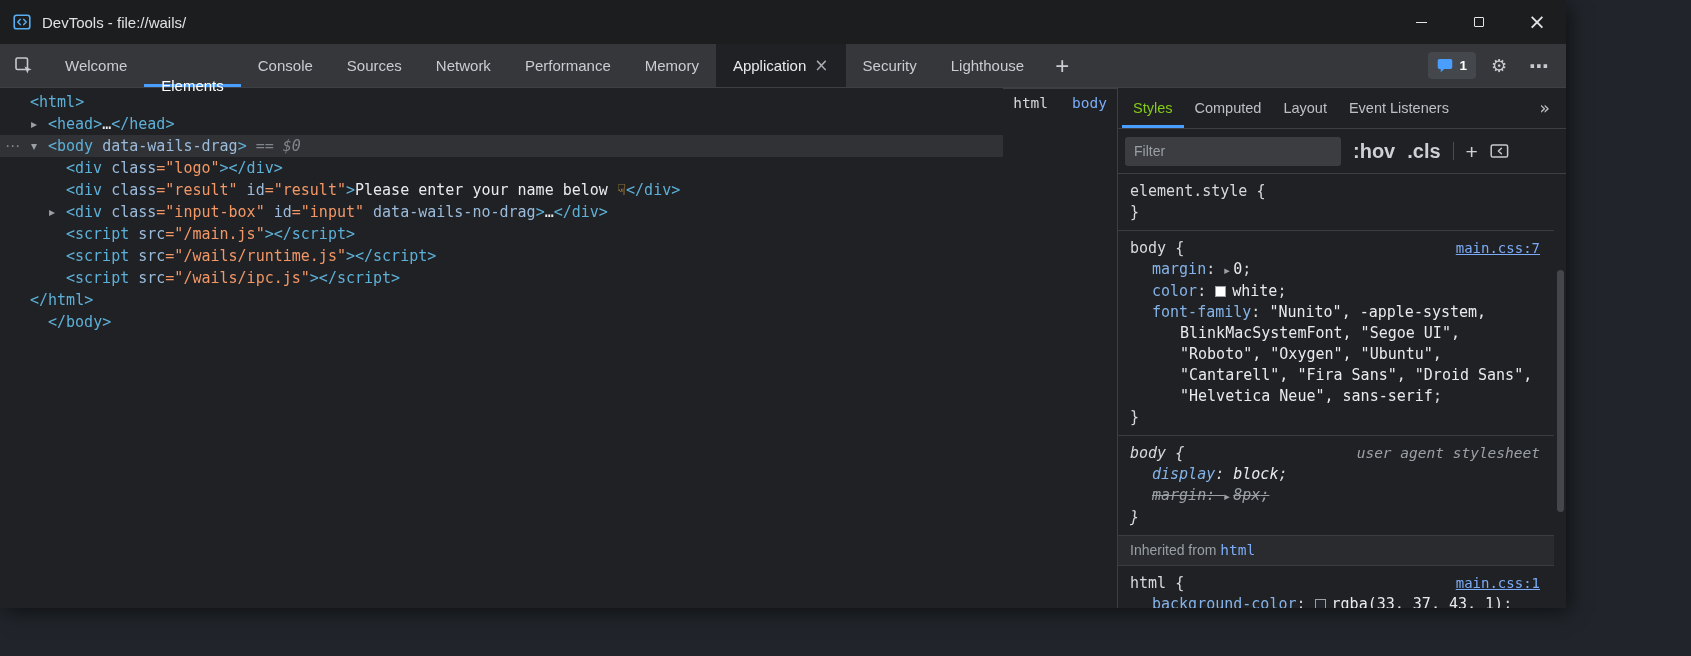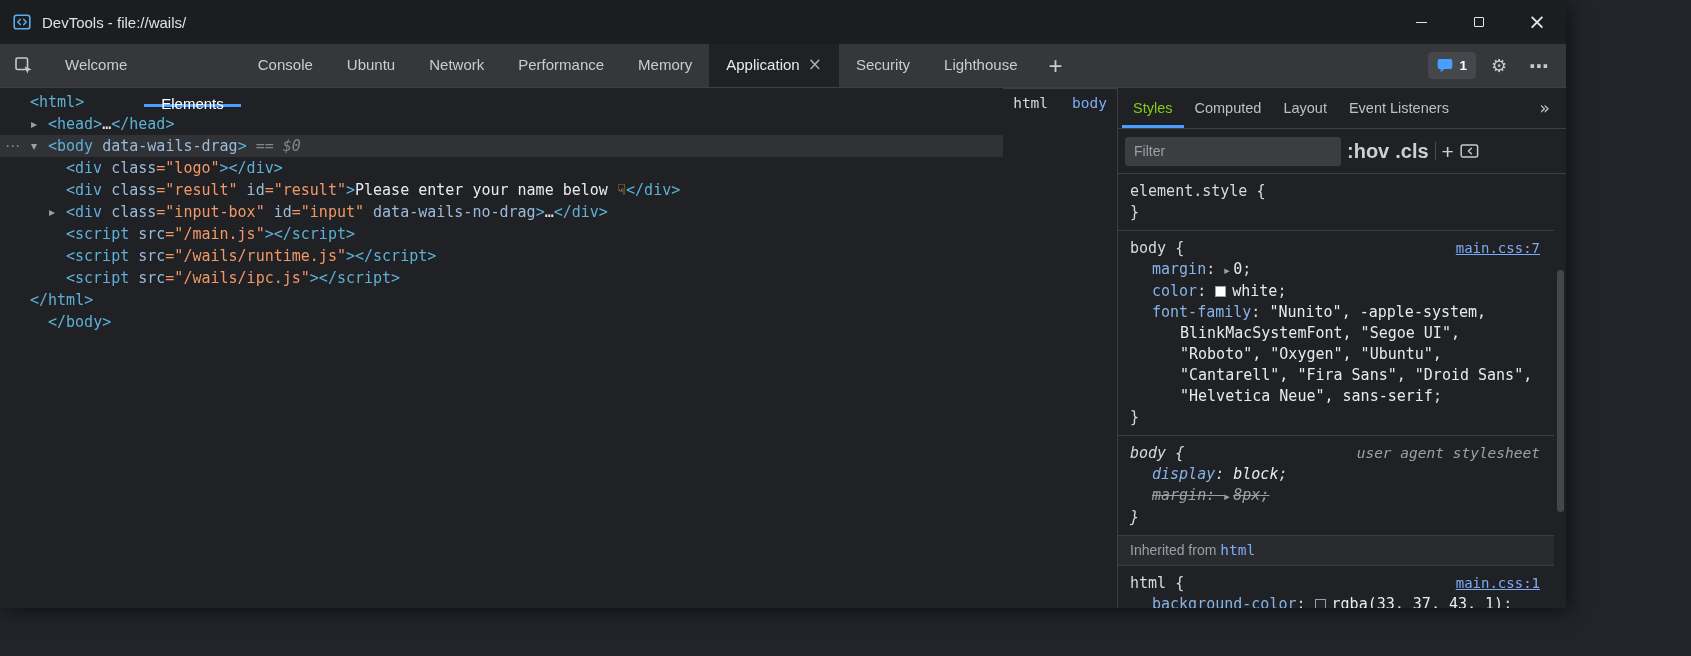--- a/index.html
+++ b/index.html
@@ -21,21 +21,21 @@
   .win-controls { margin-left:auto; height:100%; display:flex; }
   .win-btn { width:58px; height:100%; display:flex; align-items:center; justify-content:center; }
   .glyph-min { width:11px; height:0; border-top:1.4px solid #e3e5e8; }
   .glyph-max { width:10px; height:10px; border:1.4px solid #e3e5e8; border-radius:1px; }
   .glyph-close { color:#e3e5e8; font-size:21px; line-height:1; font-family:"DejaVu Sans",sans-serif; }
 
   
   .tabstrip { height:44px; flex:none; background:#35373b; display:flex; align-items:stretch; border-bottom:1px solid #3c4043; }
   .inspect-btn { width:48px; display:flex; align-items:center; justify-content:center; }
   .tabs { display:flex; align-items:stretch; }
-  .tab { padding:12px 17px; display:flex; align-items:flex-start; gap:8px; font-size:15px; color:#c9ccd1; position:relative; white-space:nowrap; }
+  .tab { padding:0 17px; display:flex; align-items:center; gap:8px; font-size:15px; color:#c9ccd1; position:relative; white-space:nowrap; }
   .tab.active { color:#ffffff; box-shadow: inset 0 -3px 0 #4a9eff; margin-top: 39px; }
   .tab.selected { background:#202124; color:#e8eaed; }
   .tab-close { color:#a7abb0; font-size:17px; line-height:1; font-family:"DejaVu Sans",sans-serif; }
   .tab-add { width:42px; display:flex; align-items:center; justify-content:center; font-size:24px; color:#c9ccd1; font-weight:300; }
   .strip-right { margin-left:auto; display:flex; align-items:center; gap:6px; padding-right:10px; }
   .issues-pill { height:27px; display:flex; align-items:center; gap:6px; background:#44474c; border-radius:4px; padding:0 9px; }
   .issues-count { color:#ffffff; font-size:13.5px; font-weight:bold; }
   .icon-btn { width:34px; height:34px; display:flex; align-items:center; justify-content:center; color:#c6c9cd; font-family:"DejaVu Sans",sans-serif; }
   .icon-gear { font-size:18px; }
   .icon-more { font-size:20px; font-weight:bold; }
@@ -63,21 +63,21 @@
   .crumb { color:#d5d7da; }
   .crumb.active { color:#7cacf8; }
 
   
   .styles-sidebar { flex:1; min-width:0; border-left:1px solid #3c4043; background:#202124; display:flex; flex-direction:column; position:relative; }
   .side-tabs { height:41px; flex:none; border-bottom:1px solid #3c4043; display:flex; align-items:stretch; padding-left:4px; font-size:14.5px; color:#bcc0c5; }
   .side-tab { padding:0 11px; display:flex; align-items:center; white-space:nowrap; }
   .side-tab.active { color:#84cc16; box-shadow: inset 0 -3px 0 #4a9eff; }
   .side-overflow { margin-left:auto; margin-right:16px; align-self:center; font-size:17px; color:#bcc0c5; font-family:"DejaVu Sans",sans-serif; }
 
-  .styles-toolbar { height:45px; flex:none; border-bottom:1px solid #3c4043; display:flex; align-items:center; padding:0 7px; gap:6px; }
+  .styles-toolbar { height:45px; flex:none; border-bottom:1px solid #3c4043; display:flex; align-items:center; padding:0 7px; gap:12px; }
   .filter-input { width:216px; height:29px; flex:none; background:#3b3d41; border:none; border-radius:3px; color:#e8eaed;
     padding:0 9px; font-size:14px; font-family:"Liberation Sans",sans-serif; outline:none; }
   .filter-input::placeholder { color:#9aa0a6; }
   .tb-toggle { font-size:20px; color:#cdd0d4; white-space:nowrap;font-weight:bold; }
   .vdiv { width:1px; height:18px; background:#4a4d50; flex:none; }
   .tb-plus { font-size:21px; color:#cdd0d4; line-height:1; }
   .tb-panel-icon { display:flex; align-items:center; }
 
   .styles-scroll { flex:1; overflow:hidden; padding-right:12px; font-family:"DejaVu Sans Mono","Liberation Mono",monospace;
     font-size:15px; line-height:21px; color:#d7dadd; }
@@ -140,21 +140,21 @@
           <div class="tab" data-interactable="true">
             <span class="tab-label" data-interactable="false">Welcome</span>
           </div>
           <div class="tab active" data-interactable="true">
             <span class="tab-label" data-interactable="false">Elements</span>
           </div>
           <div class="tab" data-interactable="true">
             <span class="tab-label" data-interactable="false">Console</span>
           </div>
           <div class="tab" data-interactable="true">
-            <span class="tab-label" data-interactable="false">Ubuntu</span>
+            <span class="tab-label" data-interactable="false">Sources</span>
           </div>
           <div class="tab" data-interactable="true">
             <span class="tab-label" data-interactable="false">Network</span>
           </div>
           <div class="tab" data-interactable="true">
             <span class="tab-label" data-interactable="false">Performance</span>
           </div>
           <div class="tab" data-interactable="true">
             <span class="tab-label" data-interactable="false">Memory</span>
           </div>

